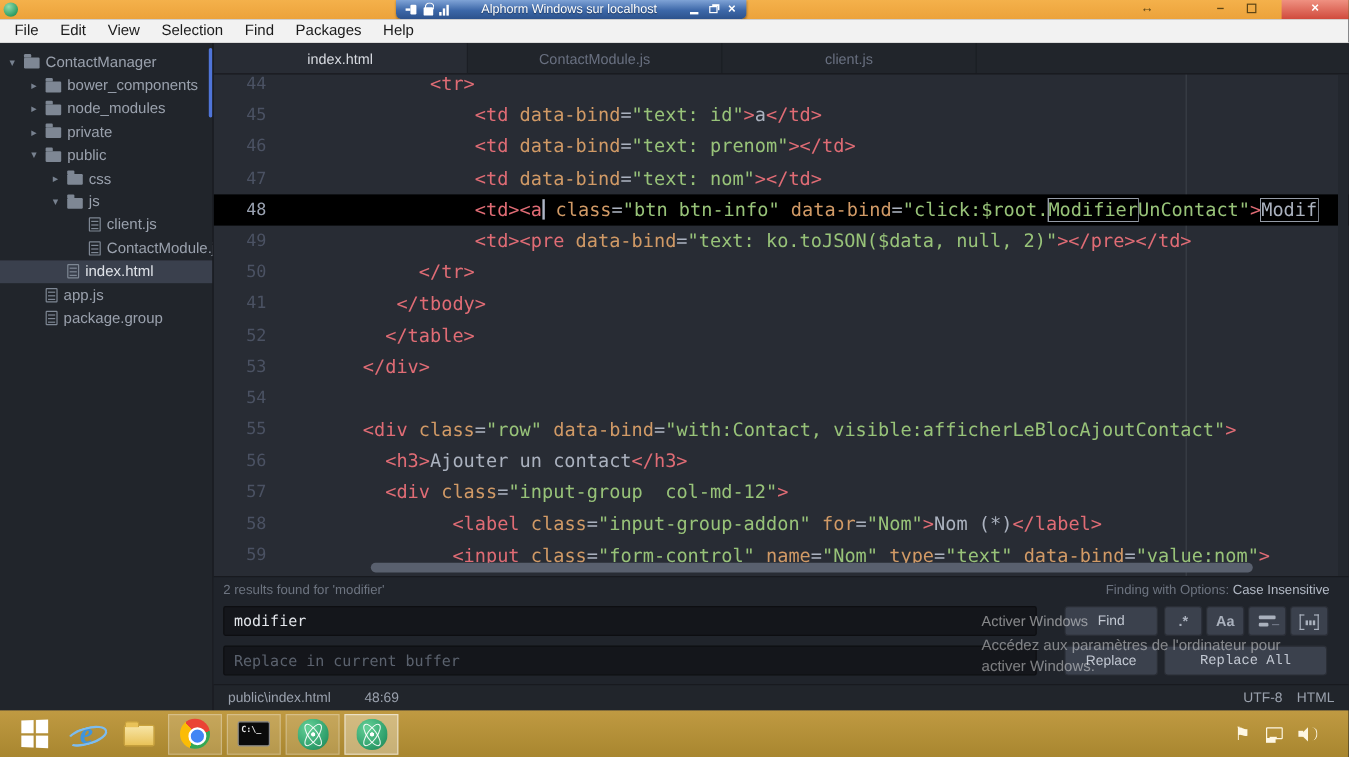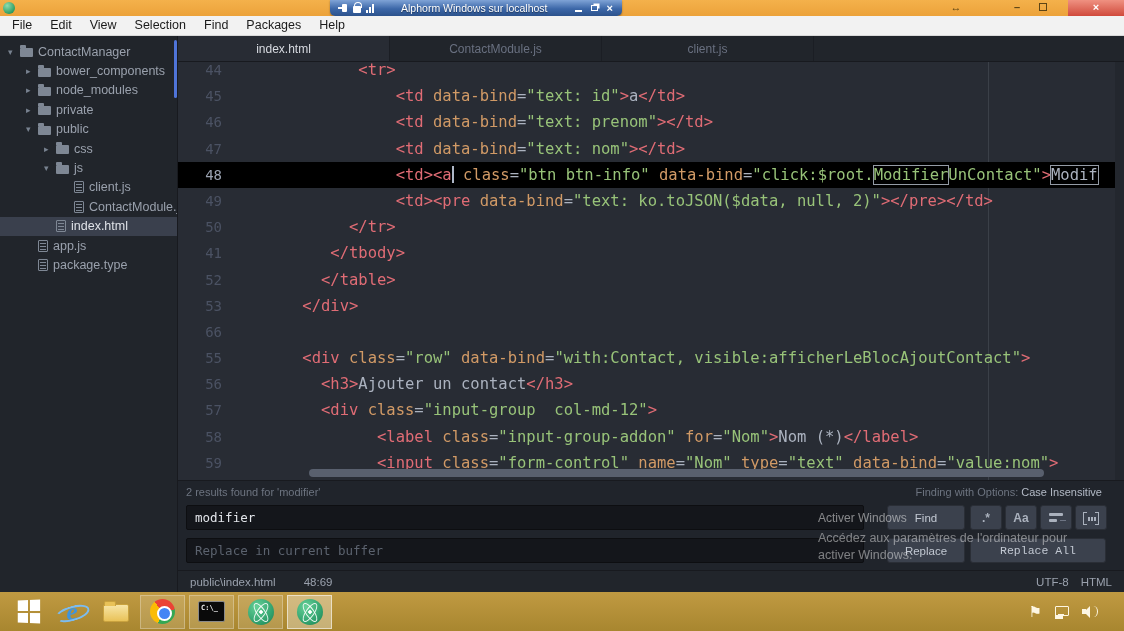--- a/index.html
+++ b/index.html
@@ -74,21 +74,21 @@
   .seg.txt{color:#abb2bf;}
   .seg.boxed{box-shadow:0 0 0 1px #949ba6;}
   .seg.cursor{display:inline-block;width:0;border-left:2px solid #aeb6c6;height:17px;vertical-align:-3px;}
   .wrap-guide{position:absolute;left:810px;top:0;bottom:0;width:1px;background:#3b4048;z-index:1;}
   .v-scroll{position:absolute;right:0;top:0;bottom:0;width:9px;background:#23272e;z-index:3;}
   .h-scroll{position:absolute;left:59px;right:9px;bottom:2px;height:9px;z-index:4;}
   .h-thumb{position:absolute;left:72px;width:735px;height:8px;background:#59606e;border-radius:4px;}
 
   
   .findpanel{flex:none;height:90px;background:#20242b;border-top:1px solid #181a1f;position:relative;}
-  .results-row{display:flex;justify-content:space-between;padding:5px 22px 0 8px;font-size:11px;color:#6d7480;}
+  .results-row{display:flex;justify-content:space-between;padding:5px 16px 0 8px;font-size:11px;color:#6d7480;}
   .options-right .opt-val{color:#b3bac6;}
   .f-input{position:absolute;left:8px;width:678px;height:25px;background:#14161b;border:1px solid #0d0e11;border-radius:2px;
     color:#e2e5ea;font-family:"DejaVu Sans Mono",monospace;font-size:12.5px;padding:0 8px;outline:none;}
   .f-input::placeholder{color:#5b626e;}
   .row-find{top:24px;}
   .row-replace{top:57px;}
   .btn{position:absolute;height:25px;background:#3b414d;border:1px solid #2a2e36;border-radius:3px;color:#c2c8d2;
     font-family:"Liberation Sans",sans-serif;font-size:11.5px;}
   .find-btn{left:709px;top:24px;width:78px;}
   .replace-btn{left:709px;top:57px;width:78px;}
@@ -246,21 +246,21 @@
             <span class="tlabel">index.html</span>
           </div>
           <div class="tree-row" style="padding-left: 26px;">
             <span class="arrow"></span>
             <span class="ticon file"></span>
             <span class="tlabel">app.js</span>
           </div>
           <div class="tree-row" style="padding-left: 26px;">
             <span class="arrow"></span>
             <span class="ticon file"></span>
-            <span class="tlabel">package.type</span>
+            <span class="tlabel">package.group</span>
           </div>
         </div>
       <div class="tree-scrollbar"></div>
     </div>
 
     <div class="content">
       <div class="tabbar">
           <div class="tab active">
             <span class="tab-label">index.html</span>
           </div>
@@ -278,21 +278,21 @@
             <div class="codeline"><span class="ln">44</span><span class="ltext"><span class="seg txt">             </span><span class="seg tag">&lt;tr&gt;</span></span></div>
             <div class="codeline"><span class="ln">45</span><span class="ltext"><span class="seg txt">                 </span><span class="seg tag">&lt;td</span><span class="seg txt"> </span><span class="seg attr">data-bind</span><span class="seg txt">=</span><span class="seg str">"text: id"</span><span class="seg tag">&gt;</span><span class="seg txt">a</span><span class="seg tag">&lt;/td&gt;</span></span></div>
             <div class="codeline"><span class="ln">46</span><span class="ltext"><span class="seg txt">                 </span><span class="seg tag">&lt;td</span><span class="seg txt"> </span><span class="seg attr">data-bind</span><span class="seg txt">=</span><span class="seg str">"text: prenom"</span><span class="seg tag">&gt;</span><span class="seg tag">&lt;/td&gt;</span></span></div>
             <div class="codeline"><span class="ln">47</span><span class="ltext"><span class="seg txt">                 </span><span class="seg tag">&lt;td</span><span class="seg txt"> </span><span class="seg attr">data-bind</span><span class="seg txt">=</span><span class="seg str">"text: nom"</span><span class="seg tag">&gt;</span><span class="seg tag">&lt;/td&gt;</span></span></div>
             <div class="codeline active"><span class="ln">48</span><span class="ltext"><span class="seg txt">                 </span><span class="seg tag">&lt;td&gt;</span><span class="seg tag">&lt;a</span><span class="seg cursor"></span><span class="seg txt"> </span><span class="seg attr">class</span><span class="seg txt">=</span><span class="seg str">"btn btn-info"</span><span class="seg txt"> </span><span class="seg attr">data-bind</span><span class="seg txt">=</span><span class="seg str">"click:$root.</span><span class="seg str boxed">Modifier</span><span class="seg str">UnContact"</span><span class="seg tag">&gt;</span><span class="seg txt boxed">Modif</span></span></div>
             <div class="codeline"><span class="ln">49</span><span class="ltext"><span class="seg txt">                 </span><span class="seg tag">&lt;td&gt;</span><span class="seg tag">&lt;pre</span><span class="seg txt"> </span><span class="seg attr">data-bind</span><span class="seg txt">=</span><span class="seg str">"text: ko.toJSON($data, null, 2)"</span><span class="seg tag">&gt;</span><span class="seg tag">&lt;/pre&gt;</span><span class="seg tag">&lt;/td&gt;</span></span></div>
             <div class="codeline"><span class="ln">50</span><span class="ltext"><span class="seg txt">            </span><span class="seg tag">&lt;/tr&gt;</span></span></div>
             <div class="codeline"><span class="ln">41</span><span class="ltext"><span class="seg txt">          </span><span class="seg tag">&lt;/tbody&gt;</span></span></div>
             <div class="codeline"><span class="ln">52</span><span class="ltext"><span class="seg txt">         </span><span class="seg tag">&lt;/table&gt;</span></span></div>
             <div class="codeline"><span class="ln">53</span><span class="ltext"><span class="seg txt">       </span><span class="seg tag">&lt;/div&gt;</span></span></div>
-            <div class="codeline"><span class="ln">66</span><span class="ltext"></span></div>
+            <div class="codeline"><span class="ln">54</span><span class="ltext"></span></div>
             <div class="codeline"><span class="ln">55</span><span class="ltext"><span class="seg txt">       </span><span class="seg tag">&lt;div</span><span class="seg txt"> </span><span class="seg attr">class</span><span class="seg txt">=</span><span class="seg str">"row"</span><span class="seg txt"> </span><span class="seg attr">data-bind</span><span class="seg txt">=</span><span class="seg str">"with:Contact, visible:afficherLeBlocAjoutContact"</span><span class="seg tag">&gt;</span></span></div>
             <div class="codeline"><span class="ln">56</span><span class="ltext"><span class="seg txt">         </span><span class="seg tag">&lt;h3&gt;</span><span class="seg txt">Ajouter un contact</span><span class="seg tag">&lt;/h3&gt;</span></span></div>
             <div class="codeline"><span class="ln">57</span><span class="ltext"><span class="seg txt">         </span><span class="seg tag">&lt;div</span><span class="seg txt"> </span><span class="seg attr">class</span><span class="seg txt">=</span><span class="seg str">"input-group  col-md-12"</span><span class="seg tag">&gt;</span></span></div>
             <div class="codeline"><span class="ln">58</span><span class="ltext"><span class="seg txt">               </span><span class="seg tag">&lt;label</span><span class="seg txt"> </span><span class="seg attr">class</span><span class="seg txt">=</span><span class="seg str">"input-group-addon"</span><span class="seg txt"> </span><span class="seg attr">for</span><span class="seg txt">=</span><span class="seg str">"Nom"</span><span class="seg tag">&gt;</span><span class="seg txt">Nom (*)</span><span class="seg tag">&lt;/label&gt;</span></span></div>
             <div class="codeline"><span class="ln">59</span><span class="ltext"><span class="seg txt">               </span><span class="seg tag">&lt;input</span><span class="seg txt"> </span><span class="seg attr">class</span><span class="seg txt">=</span><span class="seg str">"form-control"</span><span class="seg txt"> </span><span class="seg attr">name</span><span class="seg txt">=</span><span class="seg str">"Nom"</span><span class="seg txt"> </span><span class="seg attr">type</span><span class="seg txt">=</span><span class="seg str">"text"</span><span class="seg txt"> </span><span class="seg attr">data-bind</span><span class="seg txt">=</span><span class="seg str">"value:nom"</span><span class="seg tag">&gt;</span></span></div>
           </div>
         <div class="v-scroll"></div>
         <div class="h-scroll">
             <div class="h-thumb"></div>
           </div>

